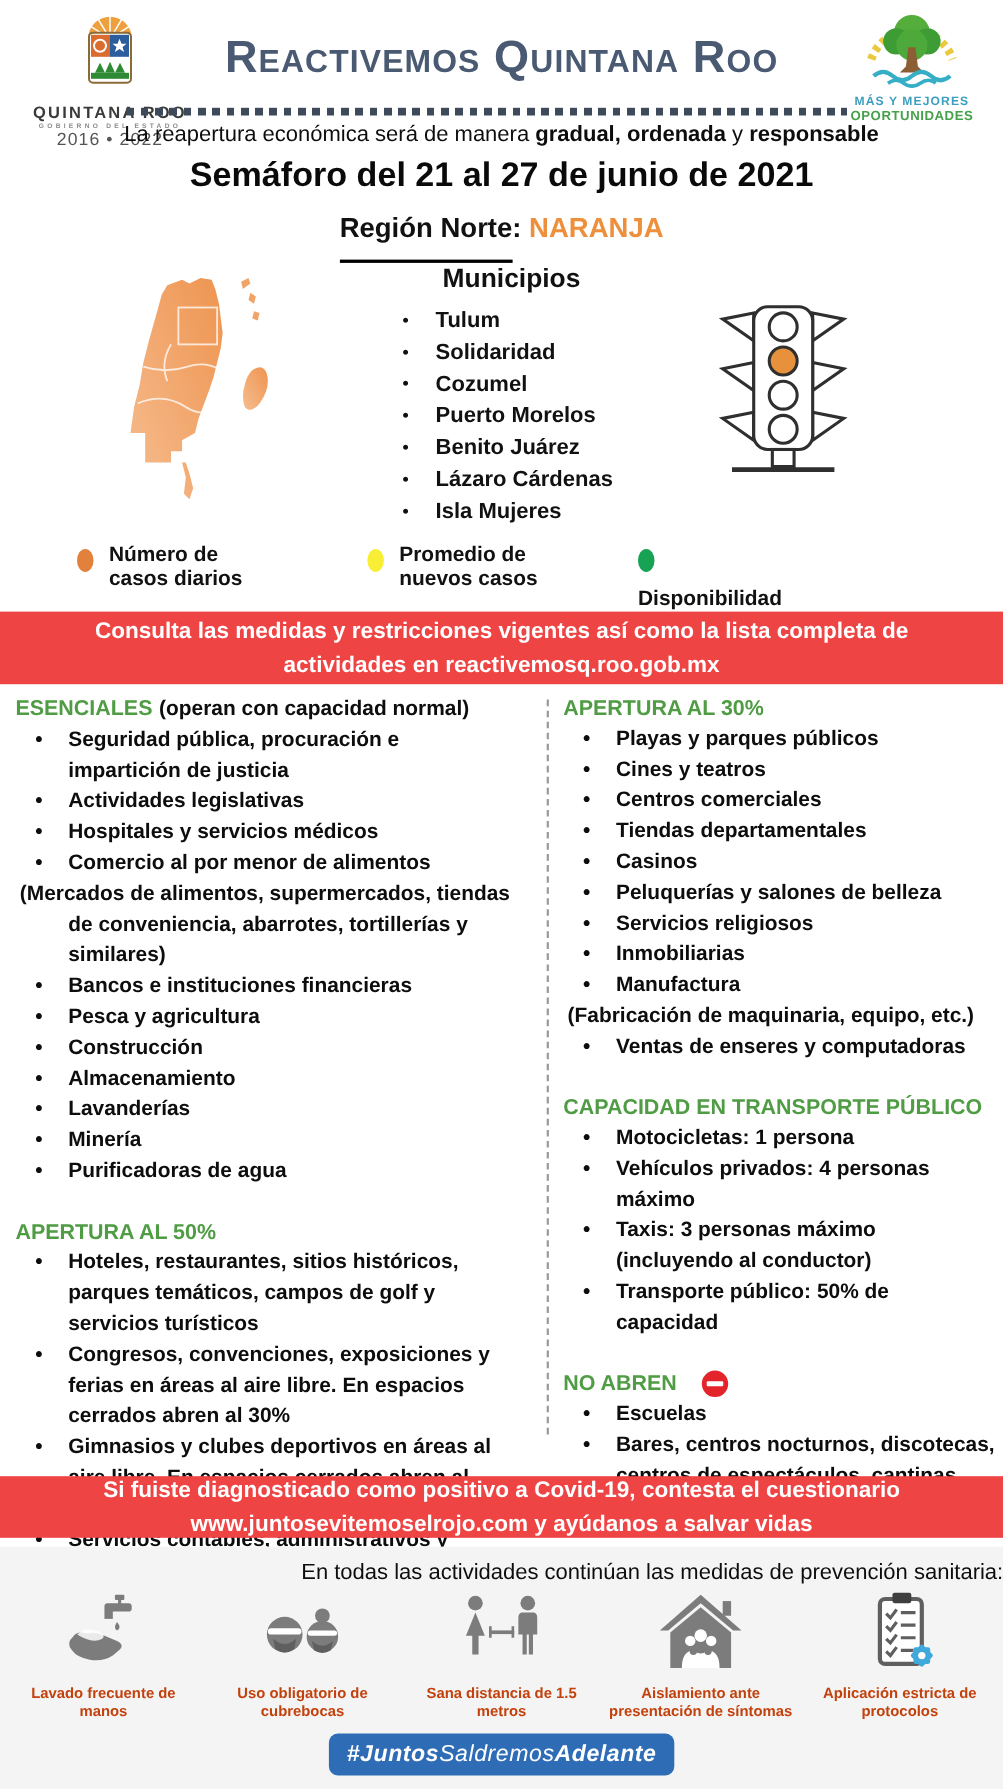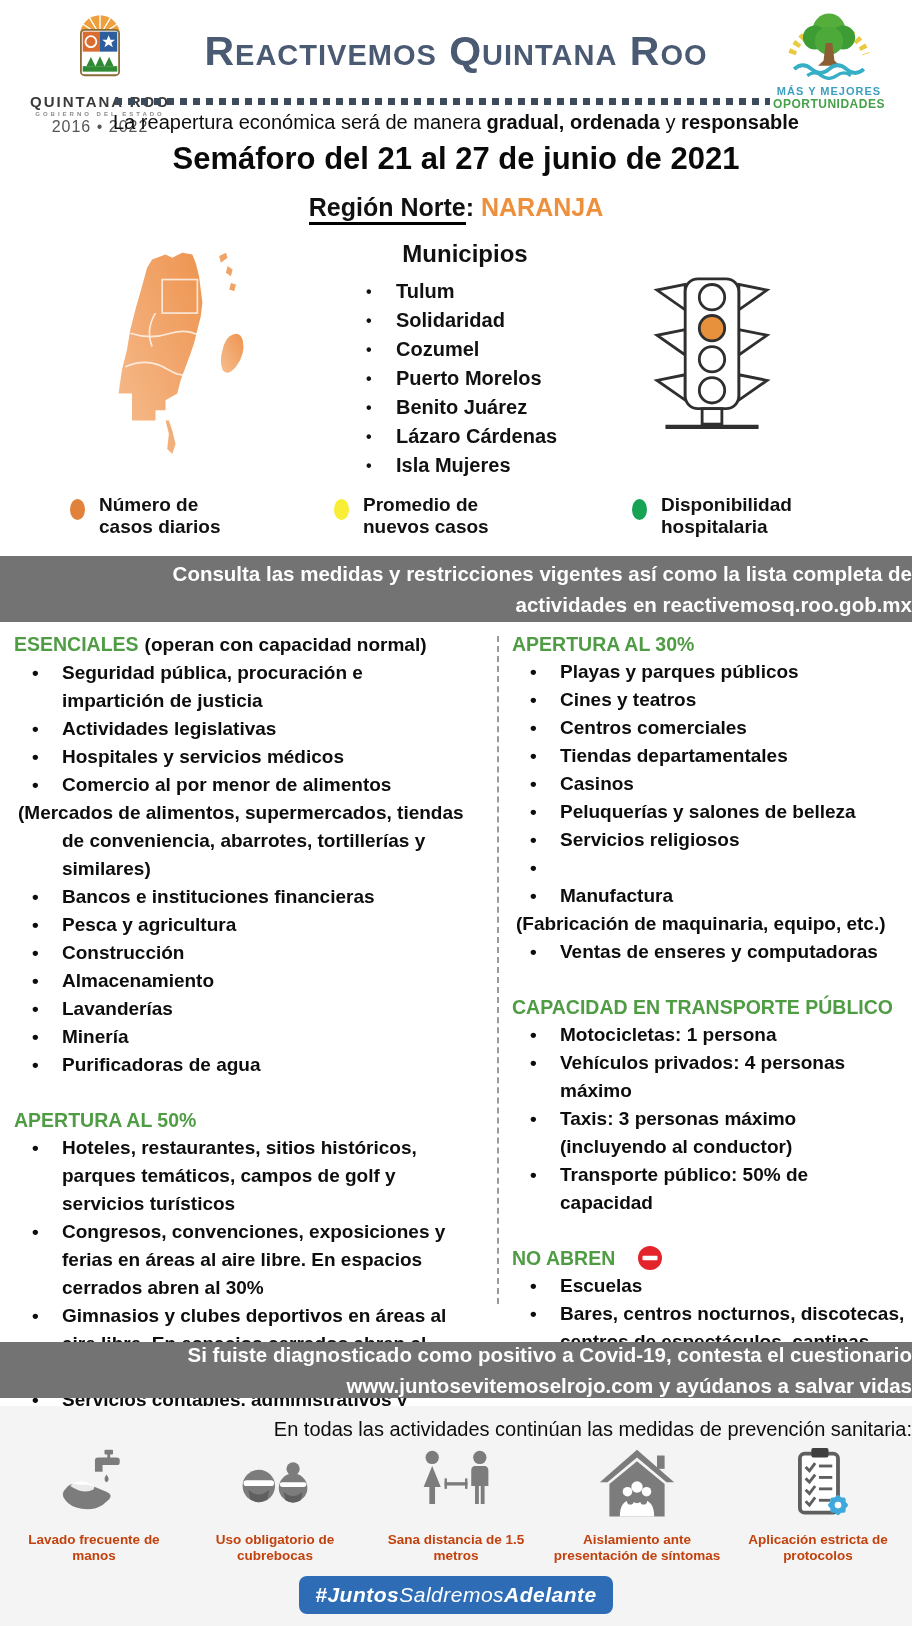--- a/index.html
+++ b/index.html
@@ -16,42 +16,42 @@
              font-weight:800;font-size:41px;color:#4a5a72;letter-spacing:1px;}
   .logo-right{right:8px;top:6px;width:150px;text-align:center;}
   .logo-right .r1{font-size:11px;font-weight:bold;color:#3d9fc0;letter-spacing:1px;margin-top:1px;}
   .logo-right .r2{font-size:12px;font-weight:800;color:#46a14a;letter-spacing:0.5px;}
   .dots{left:115px;top:98px;width:655px;height:7px;
         background:repeating-linear-gradient(90deg,#3d4a5c 0 7px,transparent 7px 13px);}
   .subtitle{left:0;right:0;top:111px;text-align:center;font-size:20px;color:#0d0d0d;}
   .subtitle b{font-weight:800;}
   .semaforo-title{left:0;right:0;top:141px;text-align:center;font-size:31px;font-weight:800;color:#0a0a0a;}
   .region{left:0;right:0;top:193px;text-align:center;font-size:25px;font-weight:800;}
-  .region .rlabel{border-bottom:3px solid #000;padding-bottom:1px;}
+  .region .rlabel{border-bottom:3px solid #000;padding-bottom:15px;}
   .region .rvalue{color:#ee8f3c;}
 
   
   .map{left:104px;top:246px;}
   .muni{left:350px;top:240px;width:270px;}
   .muni-title{font-size:24px;font-weight:800;text-align:center;width:230px;}
   .muni-list{margin-top:9px;font-size:20px;font-weight:600;line-height:29px;}
   .muni-list .li{display:flex;}
   .muni-list .li-b{width:46px;flex:none;padding-left:16px;box-sizing:border-box;font-size:16px;}
   .tlight{left:622px;top:276px;}
 
   
   .legend-item{top:494px;display:flex;gap:14px;font-size:19px;font-weight:800;line-height:22px;}
   .legend-dot{width:15px;height:21px;border-radius:50%;margin-top:5px;flex:none;}
   .ldot-orange{background:#e2813c;}
   .ldot-yellow{background:#f7ee35;}
   .ldot-green{background:#17a254;}
-  .leg1{left:70px;} .leg2{left:334px;} .leg3{left:632px;}
+  .leg1{left:70px;} .leg2{left:334px;} .leg3{left:580px;flex-direction:column;}
 
   
-  .banner{left:0;width:912px;background:#737373;color:#fff;text-align:right;
+  .banner{left:0;width:912px;background:#ef4444;color:#fff;text-align:center;
           font-weight:800;font-size:20.5px;line-height:31px;display:flex;flex-direction:column;justify-content:center;}
   .banner1{top:556px;height:66px;}
   .banner2{top:1342px;height:56px;}
 
   
   .col{top:630px;font-size:19px;line-height:28px;font-weight:600;color:#0d0d0d;}
   .col-left{left:14px;width:452px;}
   .col-right{left:512px;width:394px;}
   .divider{left:497px;top:636px;height:668px;width:0;border-left:2px dashed #9a9a9a;}
   .sec-title{color:#4f9c44;font-weight:800;font-size:19.5px;}
@@ -330,20 +330,21 @@
         <div class="li">
         <span class="li-b">•</span>
         <span class="li-t">Peluquerías y salones de belleza</span>
       </div>
         <div class="li">
         <span class="li-b">•</span>
         <span class="li-t">Servicios religiosos</span>
       </div>
         <div class="li">
         <span class="li-b">•</span>
+        <span class="li-t">Inmobiliarias</span>
       </div>
         <div class="li">
         <span class="li-b">•</span>
         <span class="li-t">Manufactura</span>
       </div>
         <div class="li note">
         <span class="li-b"></span>
         <span class="li-t">(Fabricación de maquinaria, equipo, etc.)</span>
       </div>
         <div class="li">

